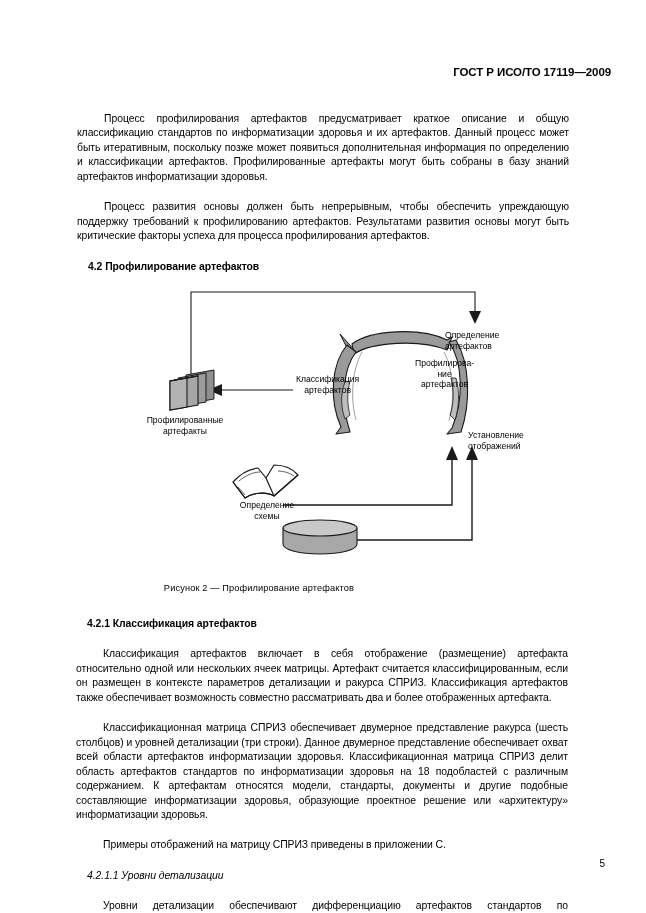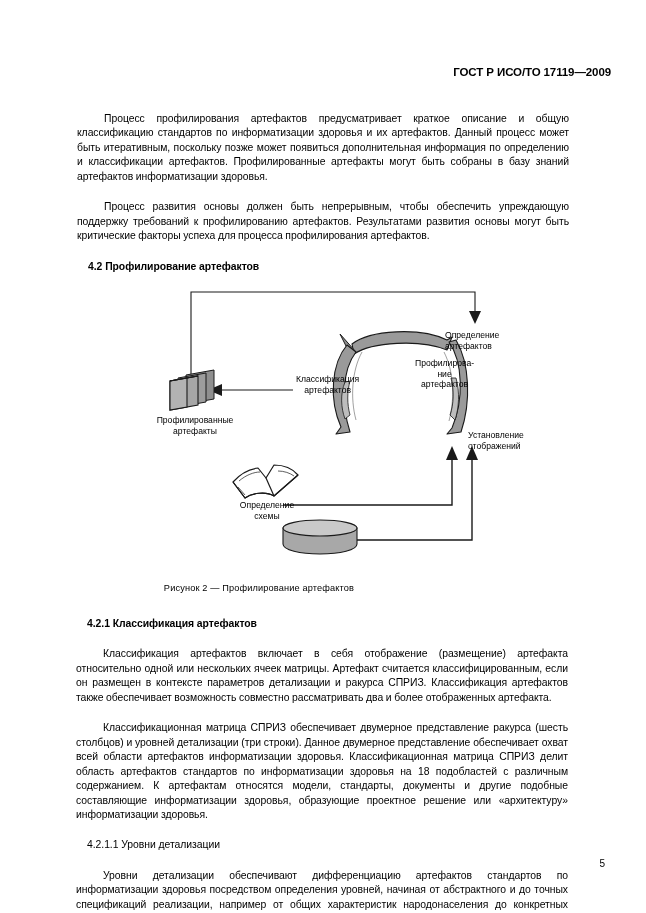--- a/index.html
+++ b/index.html
@@ -56,20 +56,21 @@
     margin: 0;
     text-indent: 27px;
     letter-spacing: -0.05px;
   }
   .subheading {
     font-size: 10.4px;
     line-height: 14.45px;
     margin: 0;
     text-indent: 27px;
     letter-spacing: -0.05px;
+    font-style: italic;
   }
 
   .text-block-2 {
     position: absolute;
     left: 60px;
     width: 524px;
     top: 617px;
   }
 
   
@@ -204,37 +205,38 @@
     <div class="fig-label" style="left:468px; top:148px; text-align:left;">
       <span>Установление</span><br>
       <span>отображений</span>
     </div>
 
     <div class="fig-label" style="left:296px; top:92px; text-align:center;">
       <span>Классификация</span><br>
       <span>артефактов</span>
     </div>
 
-    <div class="fig-label" style="left:125px; top:133px; width:140px;">
+    <div class="fig-label" style="left:115px; top:133px; width:140px;">
       <span>Профилированные</span><br>
       <span>артефакты</span>
     </div>
 
     <div class="fig-label" style="left:205px; top:218px; width:124px;">
       <span>Определение</span><br>
       <span>схемы</span>
     </div>
 
   </div>
 
   <div class="fig-caption">Рисунок 2 — Профилирование артефактов</div>
 
   <div class="text-block-2">
     <p class="heading">4.2.1 Классификация артефактов</p>
     <p class="para">Классификация артефактов включает в себя отображение (размещение) артефакта относительно одной или нескольких ячеек матрицы. Артефакт считается классифицированным, если он размещен в контексте параметров детализации и ракурса СПРИЗ. Классификация артефактов также обеспечивает возможность совместно рассматривать два и более отображенных артефакта.</p>
     <p class="para">Классификационная матрица СПРИЗ обеспечивает двумерное представление ракурса (шесть столбцов) и уровней детализации (три строки). Данное двумерное представление обеспечивает охват всей области артефактов информатизации здоровья. Классификационная матрица СПРИЗ делит область артефактов стандартов по информатизации здоровья на 18 подобластей с различным содержанием. К артефактам относятся модели, стандарты, документы и другие подобные составляющие информатизации здоровья, образующие проектное решение или «архитектуру» информатизации здоровья.</p>
+    <p class="para">Примеры отображений на матрицу СПРИЗ приведены в приложении С.</p>
     <p class="subheading">4.2.1.1 Уровни детализации</p>
     <p class="para">Уровни детализации обеспечивают дифференциацию артефактов стандартов по информатизации здоровья посредством определения уровней, начиная от абстрактного и до точных спецификаций реализации, например от общих характеристик народонаселения до конкретных параметров отдельной личности. Основными категориями дифференциации являются концептуальный, логический и физический уровни.</p>
   </div>
 
   <div class="page-num">5</div>
 
 </div>
 
 </body></html>

